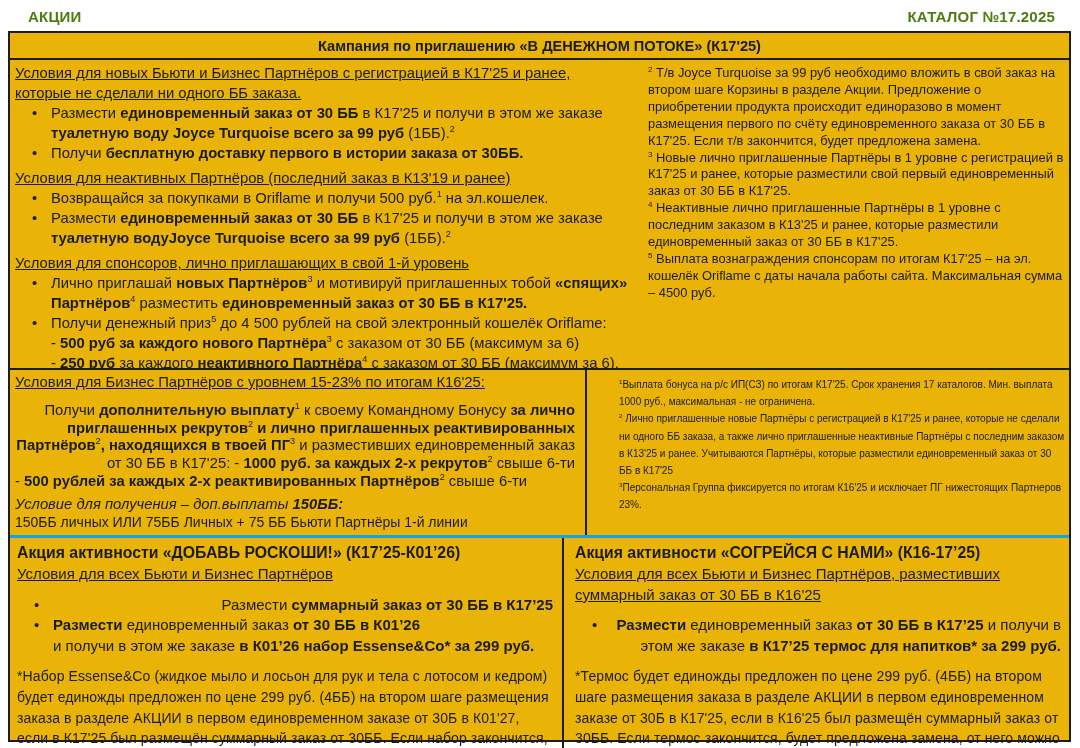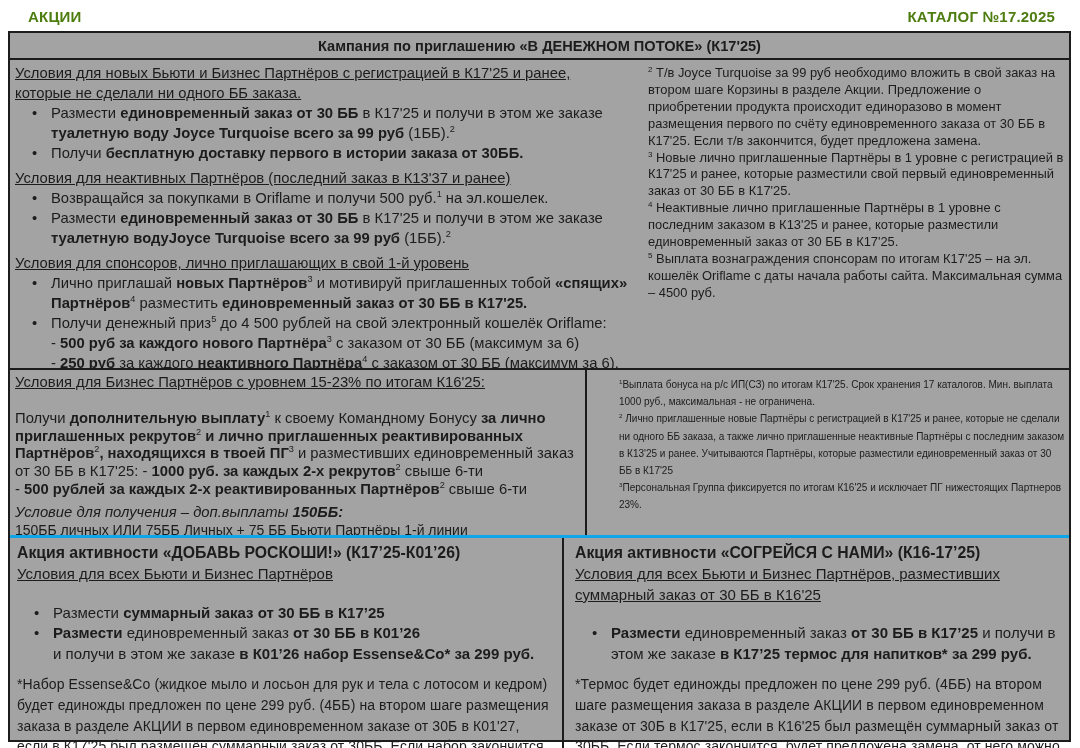--- a/index.html
+++ b/index.html
@@ -7,21 +7,21 @@
   body {
     width:1080px; height:748px; position:relative; overflow:hidden;
     font-family:"Liberation Sans", sans-serif; color:#1c1c1c;
   }
   .hdr { position:absolute; top:8px; font-weight:bold; font-size:15px; color:#4d7c0f; letter-spacing:.2px; }
   .hdr-left { left:28px; }
   .hdr-right { right:25px; }
 
   .doc-table {
     position:absolute; left:8px; top:31px; width:1063px; height:711px;
-    border:2px solid #1c1c1c; display:flex; flex-direction:column; background:#a3a3a3;
+    border:2px solid #1c1c1c; display:flex; flex-direction:column; background:#eab308;
   }
   .title-row {
     flex:none; height:27px; border-bottom:2px solid #1c1c1c;
     display:flex; align-items:center; justify-content:center;
     font-weight:bold; font-size:14.6px;
   }
   .row1 { flex:none; height:310px; display:flex; border-bottom:2px solid #1c1c1c; }
   .row1-left  { width:628px; padding:3px 8px 12px 5px; font-size:14.8px; line-height:20px; overflow:hidden; }
   .row1-right { flex:1; padding:5px 5px 0 10px; font-size:12.9px; line-height:16.9px; overflow:hidden; }
 
@@ -36,40 +36,40 @@
   .u  { text-decoration:underline; }
   .mt { margin-top:5px; }
   .bullet { position:relative; padding-left:36px; }
   .bullet::before { content:"\2022"; position:absolute; left:17px; top:0; }
   .sub { padding-left:36px; }
   sup { font-size:.62em; line-height:0; }
   .promo-title { font-weight:bold; font-size:15.8px; }
   .fnote { margin-top:9px; font-size:14px; line-height:20.8px; letter-spacing:.1px; }
   .it1 { font-style:italic; margin-top:5px; }
   .it2 { font-size:14px; }
-  .bmt { margin-top:18px; }
+  .bmt { margin-top:10px;text-align:right; }
 </style>
 </head>
 <body>
 
 <div>
   <div class="hdr hdr-left">АКЦИИ</div>
   <div class="hdr hdr-right">КАТАЛОГ №17.2025</div>
 
   <div class="doc-table">
 
     <div class="title-row">Кампания по приглашению «В ДЕНЕЖНОМ ПОТОКЕ» (К17'25)</div>
 
     <div class="row1">
       <div class="row1-left">
         <div class="u">Условия для новых Бьюти и Бизнес Партнёров с регистрацией в К17'25 и ранее, которые не сделали ни одного ББ заказа.</div>
         <div class="bullet">Размести <b>единовременный заказ от 30 ББ</b> в К17'25 и получи в этом же заказе <b>туалетную воду Joyce Turquoise всего за 99 руб</b> (1ББ).<sup>2</sup></div>
         <div class="bullet">Получи <b>бесплатную доставку первого в истории заказа от 30ББ.</b></div>
 
-        <div class="u mt">Условия для неактивных Партнёров (последний заказ в К13'37 и ранее)</div>
+        <div class="u mt">Условия для неактивных Партнёров (последний заказ в К13'19 и ранее)</div>
         <div class="bullet">Возвращайся за покупками в Oriflame и получи 500 руб.<sup>1</sup> на эл.кошелек.</div>
         <div class="bullet">Размести <b>единовременный заказ от 30 ББ</b> в К17'25 и получи в этом же заказе <b>туалетную водуJoyce Turquoise всего за 99 руб</b> (1ББ).<sup>2</sup></div>
 
         <div class="u mt">Условия для спонсоров, лично приглашающих  в свой 1-й уровень</div>
         <div class="bullet">Лично приглашай <b>новых Партнёров</b><sup>3</sup> и мотивируй приглашенных  тобой <b>«спящих» Партнёров</b><sup>4</sup> разместить <b>единовременный заказ от 30 ББ в К17'25.</b></div>
         <div class="bullet">Получи денежный приз<sup>5</sup> до 4 500 рублей на свой электронный кошелёк Oriflame:</div>
         <div class="sub">- <b>500 руб за каждого нового Партнёра</b><sup>3</sup> с заказом от 30 ББ (максимум за 6)</div>
         <div class="sub">- <b>250 руб</b> за каждого <b>неактивного Партнёра</b><sup>4</sup> с заказом от 30 ББ (максимум за 6).</div>
       </div>
       <div class="row1-right">

